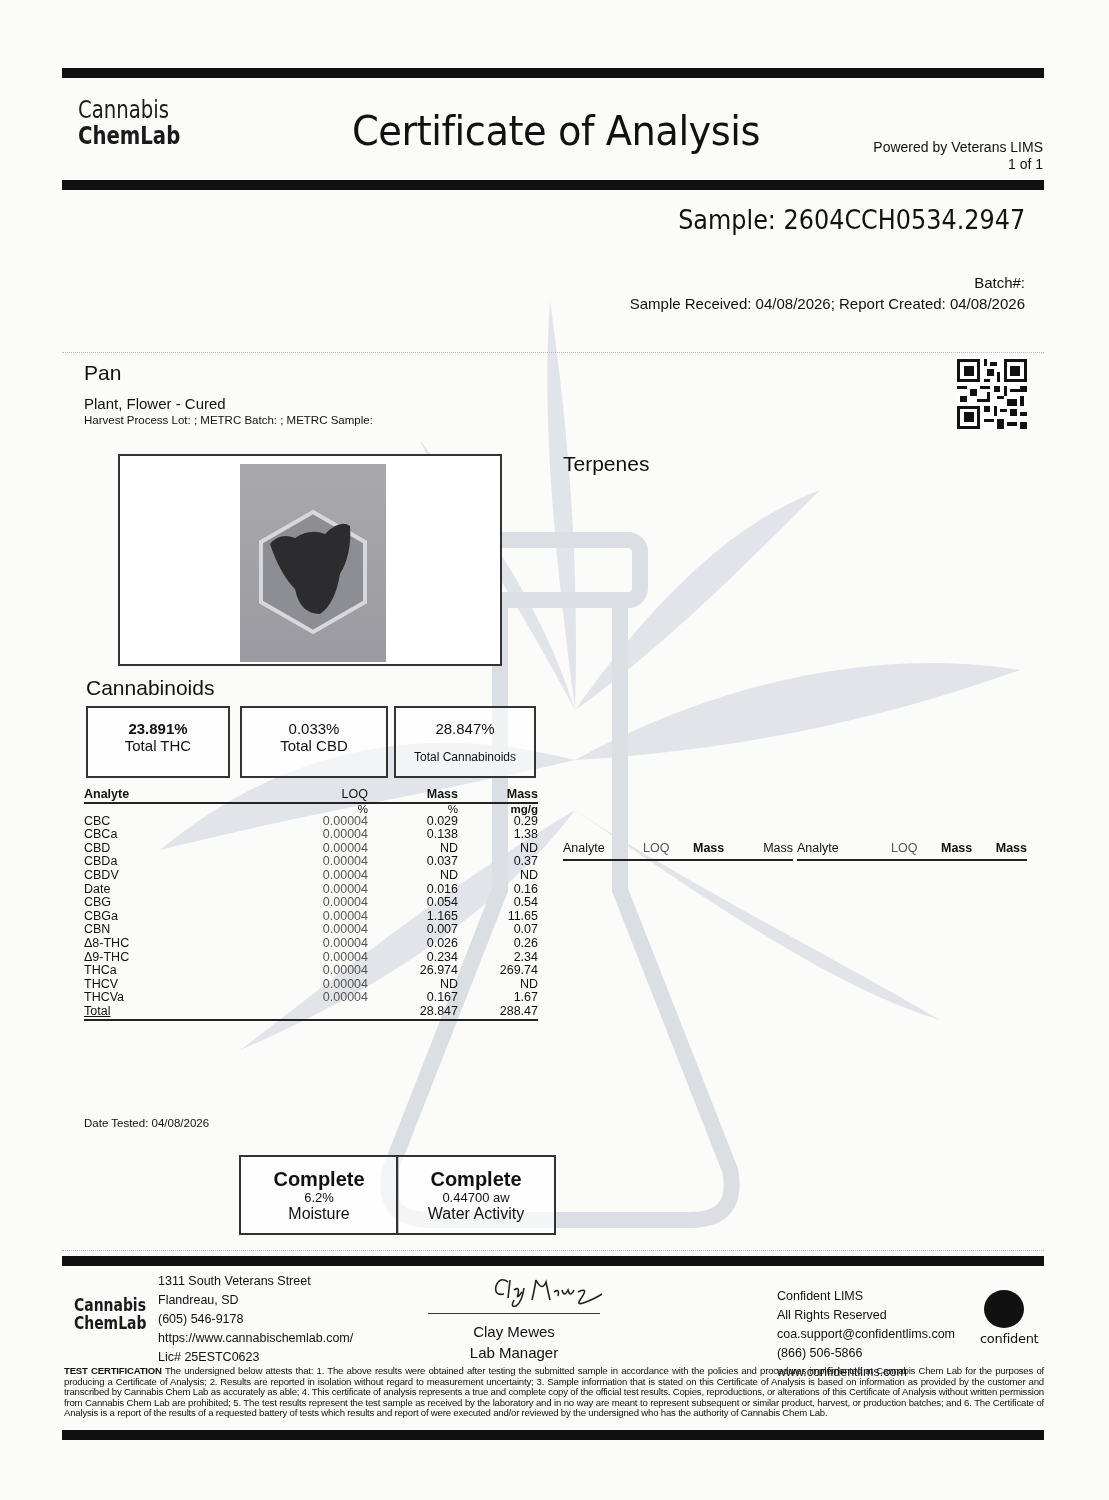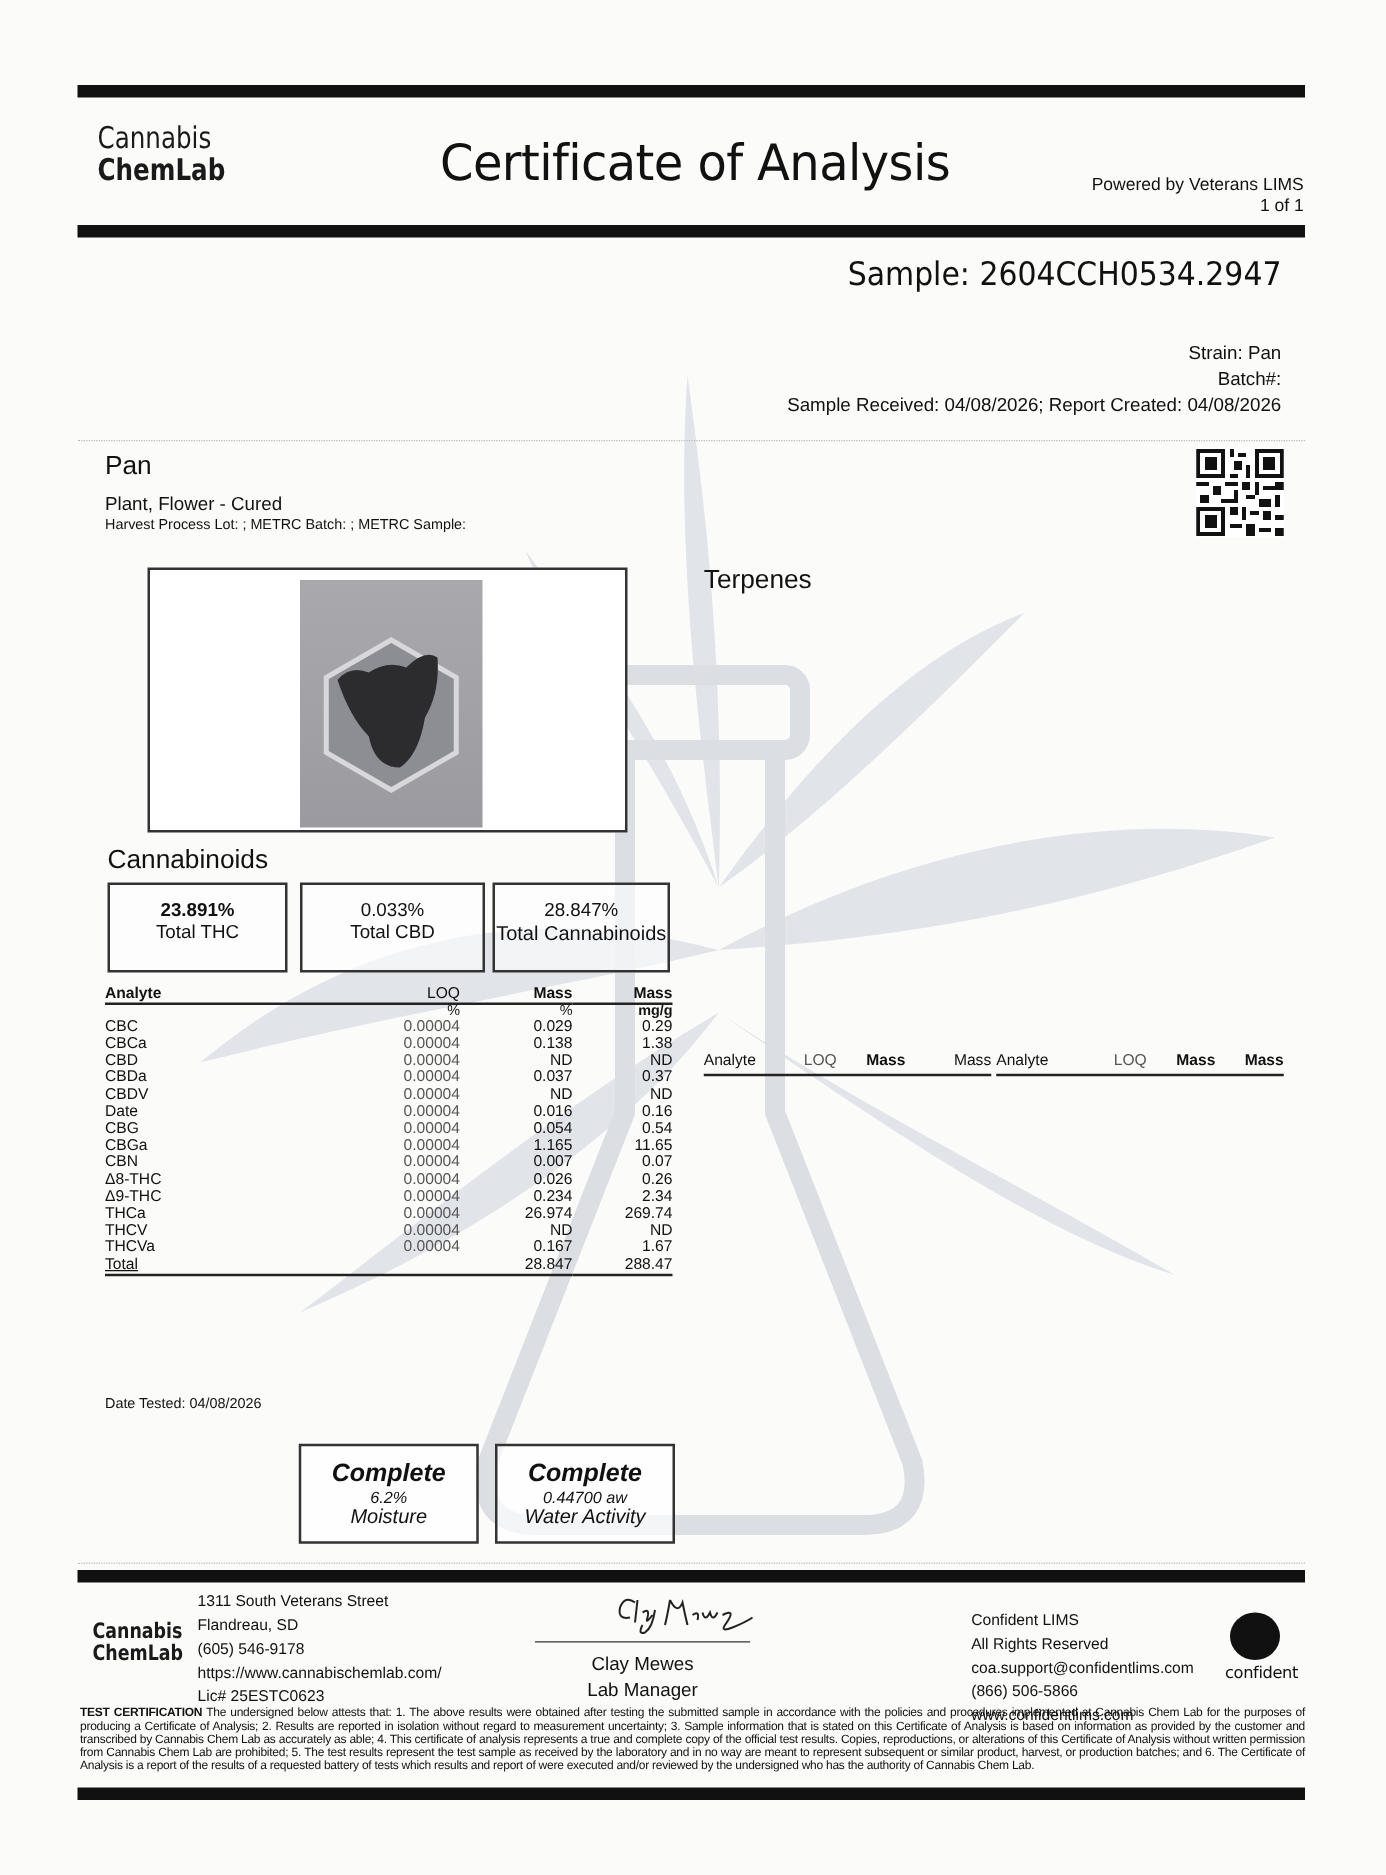--- a/index.html
+++ b/index.html
@@ -41,41 +41,41 @@
     .photo-box { position: absolute; left: 118px; top: 454px; width: 384px; height: 212px; border: 2px solid #333; background: #fff; }
     .photo { position: absolute; left: 120px; top: 8px; width: 146px; height: 198px; background: linear-gradient(180deg,#a9a9ad,#9a9aa0); }
 
     .section-title { position: absolute; font-size: 21px; }
     .cann-title { left: 86px; top: 676px; }
     .terp-title { left: 563px; top: 452px; }
 
     .stat-box { position: absolute; top: 706px; height: 72px; border: 2px solid #333; text-align: center; background: rgba(255,255,255,0.6); }
     .stat-box .v { font-size: 15px; font-weight: bold; margin-top: 12px; }
     .stat-box .l { font-size: 15px; }
-    .stat-box .l.sm { font-size: 16px; margin-top: 2px; }
+    .stat-box .l.sm { font-size: 12px; margin-top: 13px; }
 
     table.cann { position: absolute; left: 84px; top: 788px; width: 454px; border-collapse: collapse; font-size: 12.5px; line-height: 13.6px; }
     table.cann th { font-weight: bold; text-align: right; border-bottom: 2px solid #222; padding: 0; font-size: 12.5px; }
     table.cann th:first-child { text-align: left; }
     table.cann th.loq { font-weight: normal; }
     table.cann td { text-align: right; padding: 0; }
     table.cann td:first-child { text-align: left; }
     table.cann td.loq { color: #555; }
     table.cann td.m1 { font-weight: normal; }
     table.cann tr.units td { font-size: 11.5px; line-height: 11px; }
     table.cann tr.total td { border-bottom: 2px solid #222; }
     table.cann tr.total td:first-child { text-decoration: underline; }
 
     .terp-head { position: absolute; top: 841px; height: 20px; display: flex; font-size: 12.5px; border-bottom: 2px solid #222; }
     .terp-head span { display: inline-block; }
     .terp-head .b { font-weight: bold; }
 
     .date-tested { position: absolute; left: 84px; top: 1117px; font-size: 11.5px; }
 
-    .status-box { position: absolute; top: 1155px; width: 144px; height: 80px; border: 2px solid #333; text-align: center; background: rgba(255,255,255,0.7); font-style: italic; }
+    .status-box { position: absolute; top: 1155px; width: 160px; height: 80px; border: 2px solid #333; text-align: center; background: rgba(255,255,255,0.7); }
     .status-box .st { font-size: 20px; font-weight: bold; margin-top: 12px; line-height: 1; }
     .status-box .sv { font-size: 13px; line-height: 1.1; margin-top: 2px; }
     .status-box .sl { font-size: 16px; line-height: 1.1; }
 
     .addr { position: absolute; left: 158px; top: 1272px; font-size: 12.5px; line-height: 19px; }
 
     .sig { position: absolute; left: 430px; top: 1272px; width: 176px; height: 40px; }
     .sig-line { position: absolute; left: 428px; top: 1313px; width: 172px; border-top: 1.5px solid #333; }
     .signer { position: absolute; left: 428px; top: 1321px; width: 172px; text-align: center; font-size: 15px; line-height: 21px; }
 
@@ -118,21 +118,20 @@
   <div class="powered">
     <div>Powered by Veterans LIMS</div>
     <div>1 of 1</div>
   </div>
 
   <div class="bar top2"></div>
 
   <div class="sample-id">Sample: 2604CCH0534.2947</div>
 
   <div class="meta">
-    <div>Strain: Pan</div>
     <div>Batch#:</div>
     <div>Sample Received: 04/08/2026; Report Created: 04/08/2026</div>
   </div>
 
   <div class="dotline" style="top:352px"></div>
 
   <div class="prod-name">Pan</div>
   <div class="prod-type">Plant, Flower - Cured</div>
   <div class="prod-lot">Harvest Process Lot: ; METRC Batch: ; METRC Sample:</div>
 

